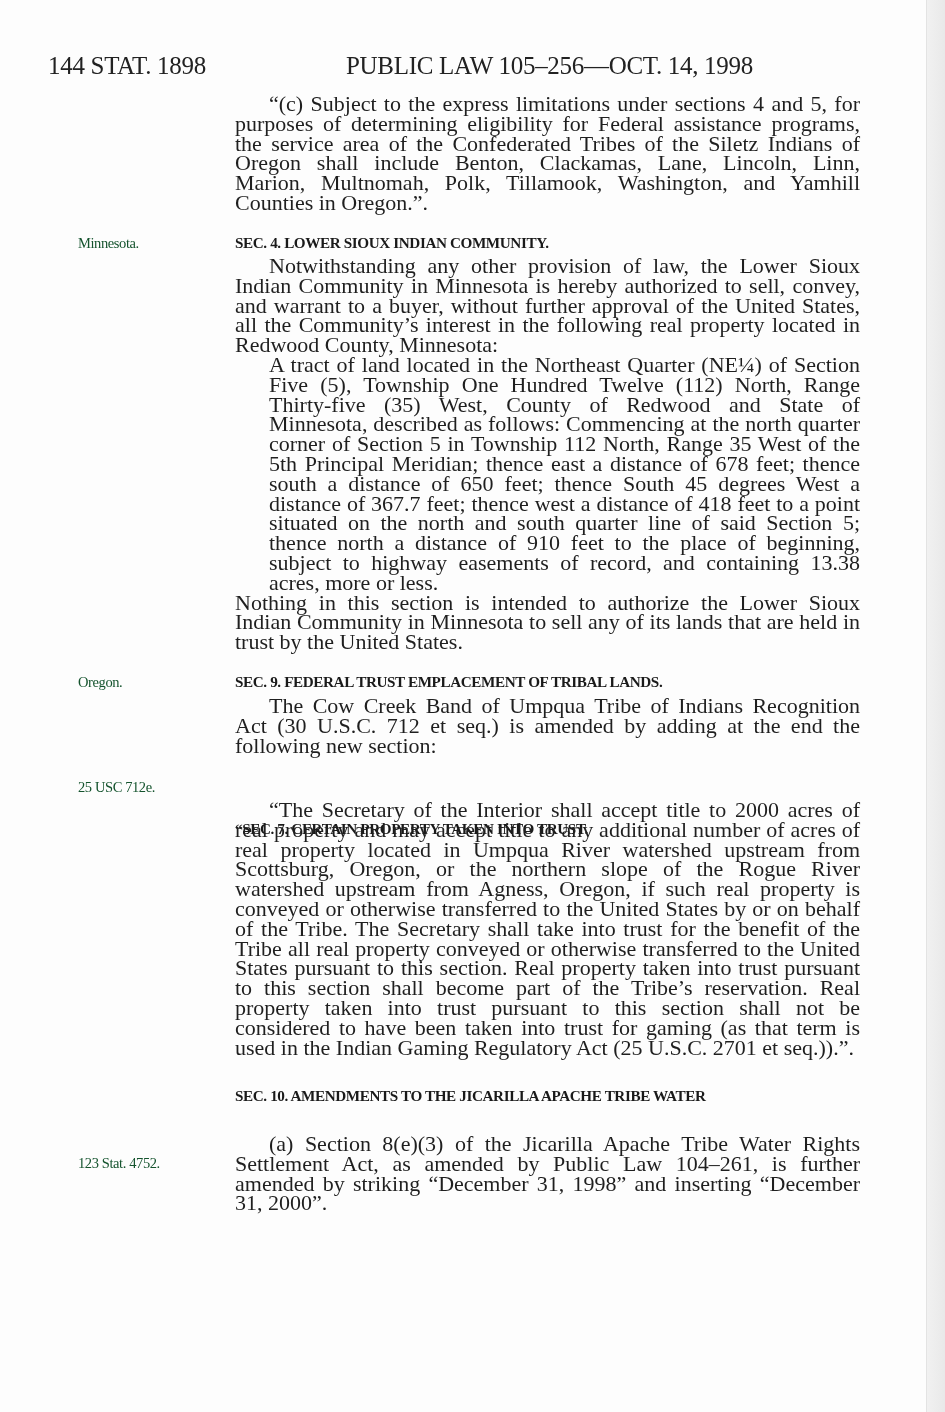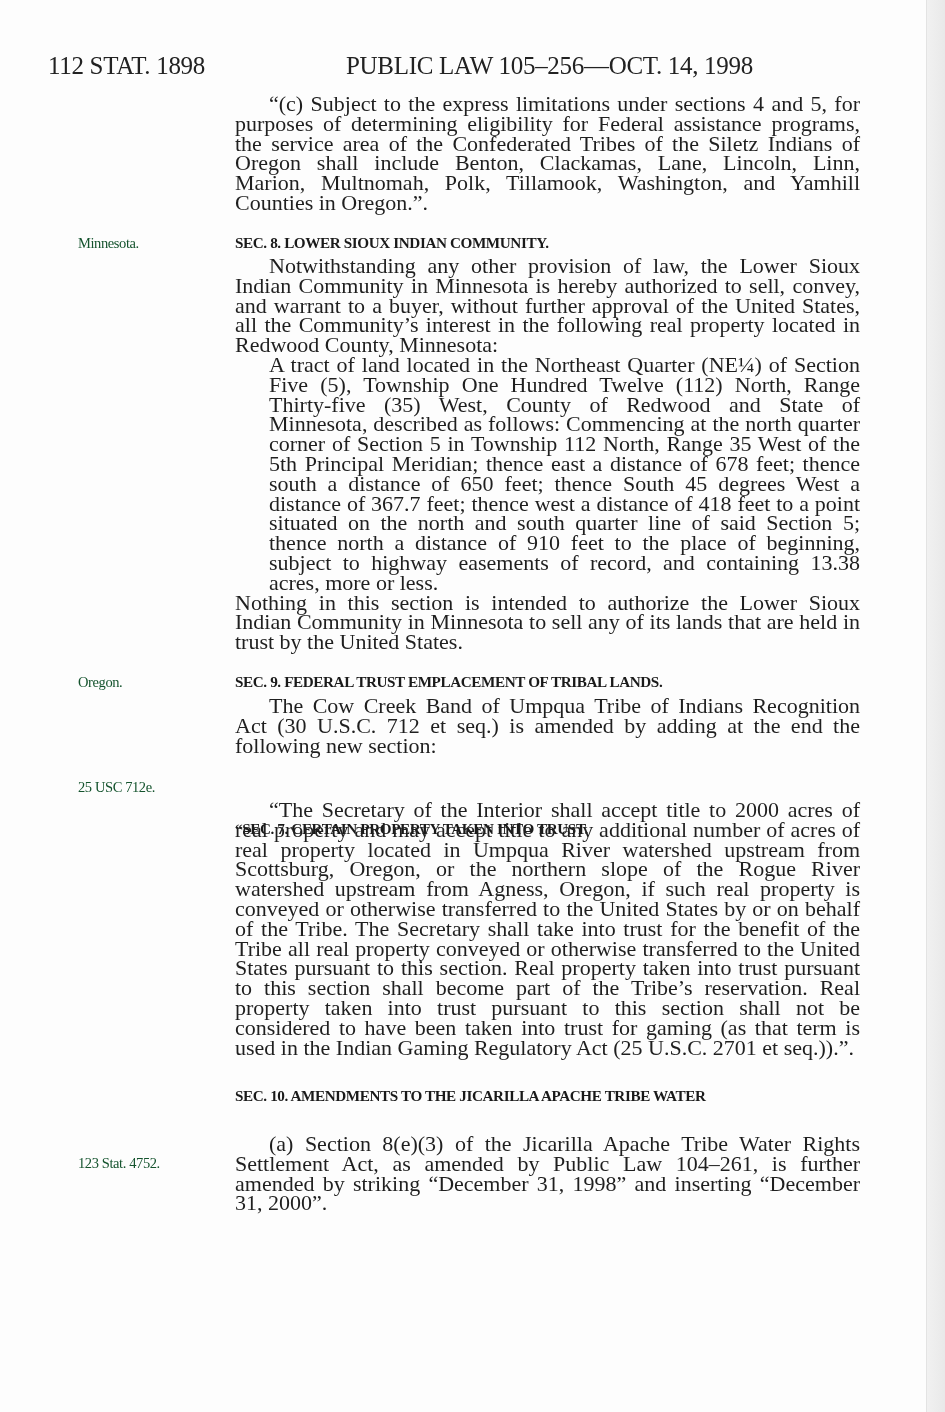--- a/index.html
+++ b/index.html
@@ -90,30 +90,30 @@
       color: #14532d;
     }
   </style>
 </head>
 <body>
 
 <div class="page">
   <div class="edge-strip"></div>
 
   <div class="running-head">
-    <span class="stat">112 STAT. 1898</span>
+    <span class="stat">144 STAT. 1898</span>
     <span class="pl">PUBLIC LAW 105–256—OCT. 14, 1998</span>
   </div>
 
   <div class="body-col" style="top:94px;">
     <p class="para">“(c) Subject to the express limitations under sections 4 and 5, for purposes of determining eligibility for Federal assistance programs, the service area of the Confederated Tribes of the Siletz Indians of Oregon shall include Benton, Clackamas, Lane, Lincoln, Linn, Marion, Multnomah, Polk, Tillamook, Washington, and Yamhill Counties in Oregon.”.</p>
   </div>
 
   <div class="margin-note" style="top:235px;">Minnesota.</div>
-  <div class="sec-head" style="top:234px;">SEC. 8. LOWER SIOUX INDIAN COMMUNITY.</div>
+  <div class="sec-head" style="top:234px;">SEC. 4. LOWER SIOUX INDIAN COMMUNITY.</div>
 
   <div class="body-col" style="top:256px;">
     <p class="para">Notwithstanding any other provision of law, the Lower Sioux Indian Community in Minnesota is hereby authorized to sell, convey, and warrant to a buyer, without further approval of the United States, all the Community’s interest in the following real property located in Redwood County, Minnesota:</p>
     <p class="block-indent">A tract of land located in the Northeast Quarter (NE¼) of Section Five (5), Township One Hundred Twelve (112) North, Range Thirty-five (35) West, County of Redwood and State of Minnesota, described as follows: Commencing at the north quarter corner of Section 5 in Township 112 North, Range 35 West of the 5th Principal Meridian; thence east a distance of 678 feet; thence south a distance of 650 feet; thence South 45 degrees West a distance of 367.7 feet; thence west a distance of 418 feet to a point situated on the north and south quarter line of said Section 5; thence north a distance of 910 feet to the place of beginning, subject to highway easements of record, and containing 13.38 acres, more or less.</p>
     <p class="para noindent">Nothing in this section is intended to authorize the Lower Sioux Indian Community in Minnesota to sell any of its lands that are held in trust by the United States.</p>
   </div>
 
   <div class="margin-note" style="top:674px;">Oregon.</div>
   <div class="sec-head" style="top:673px;">SEC. 9. FEDERAL TRUST EMPLACEMENT OF TRIBAL LANDS.</div>
 

